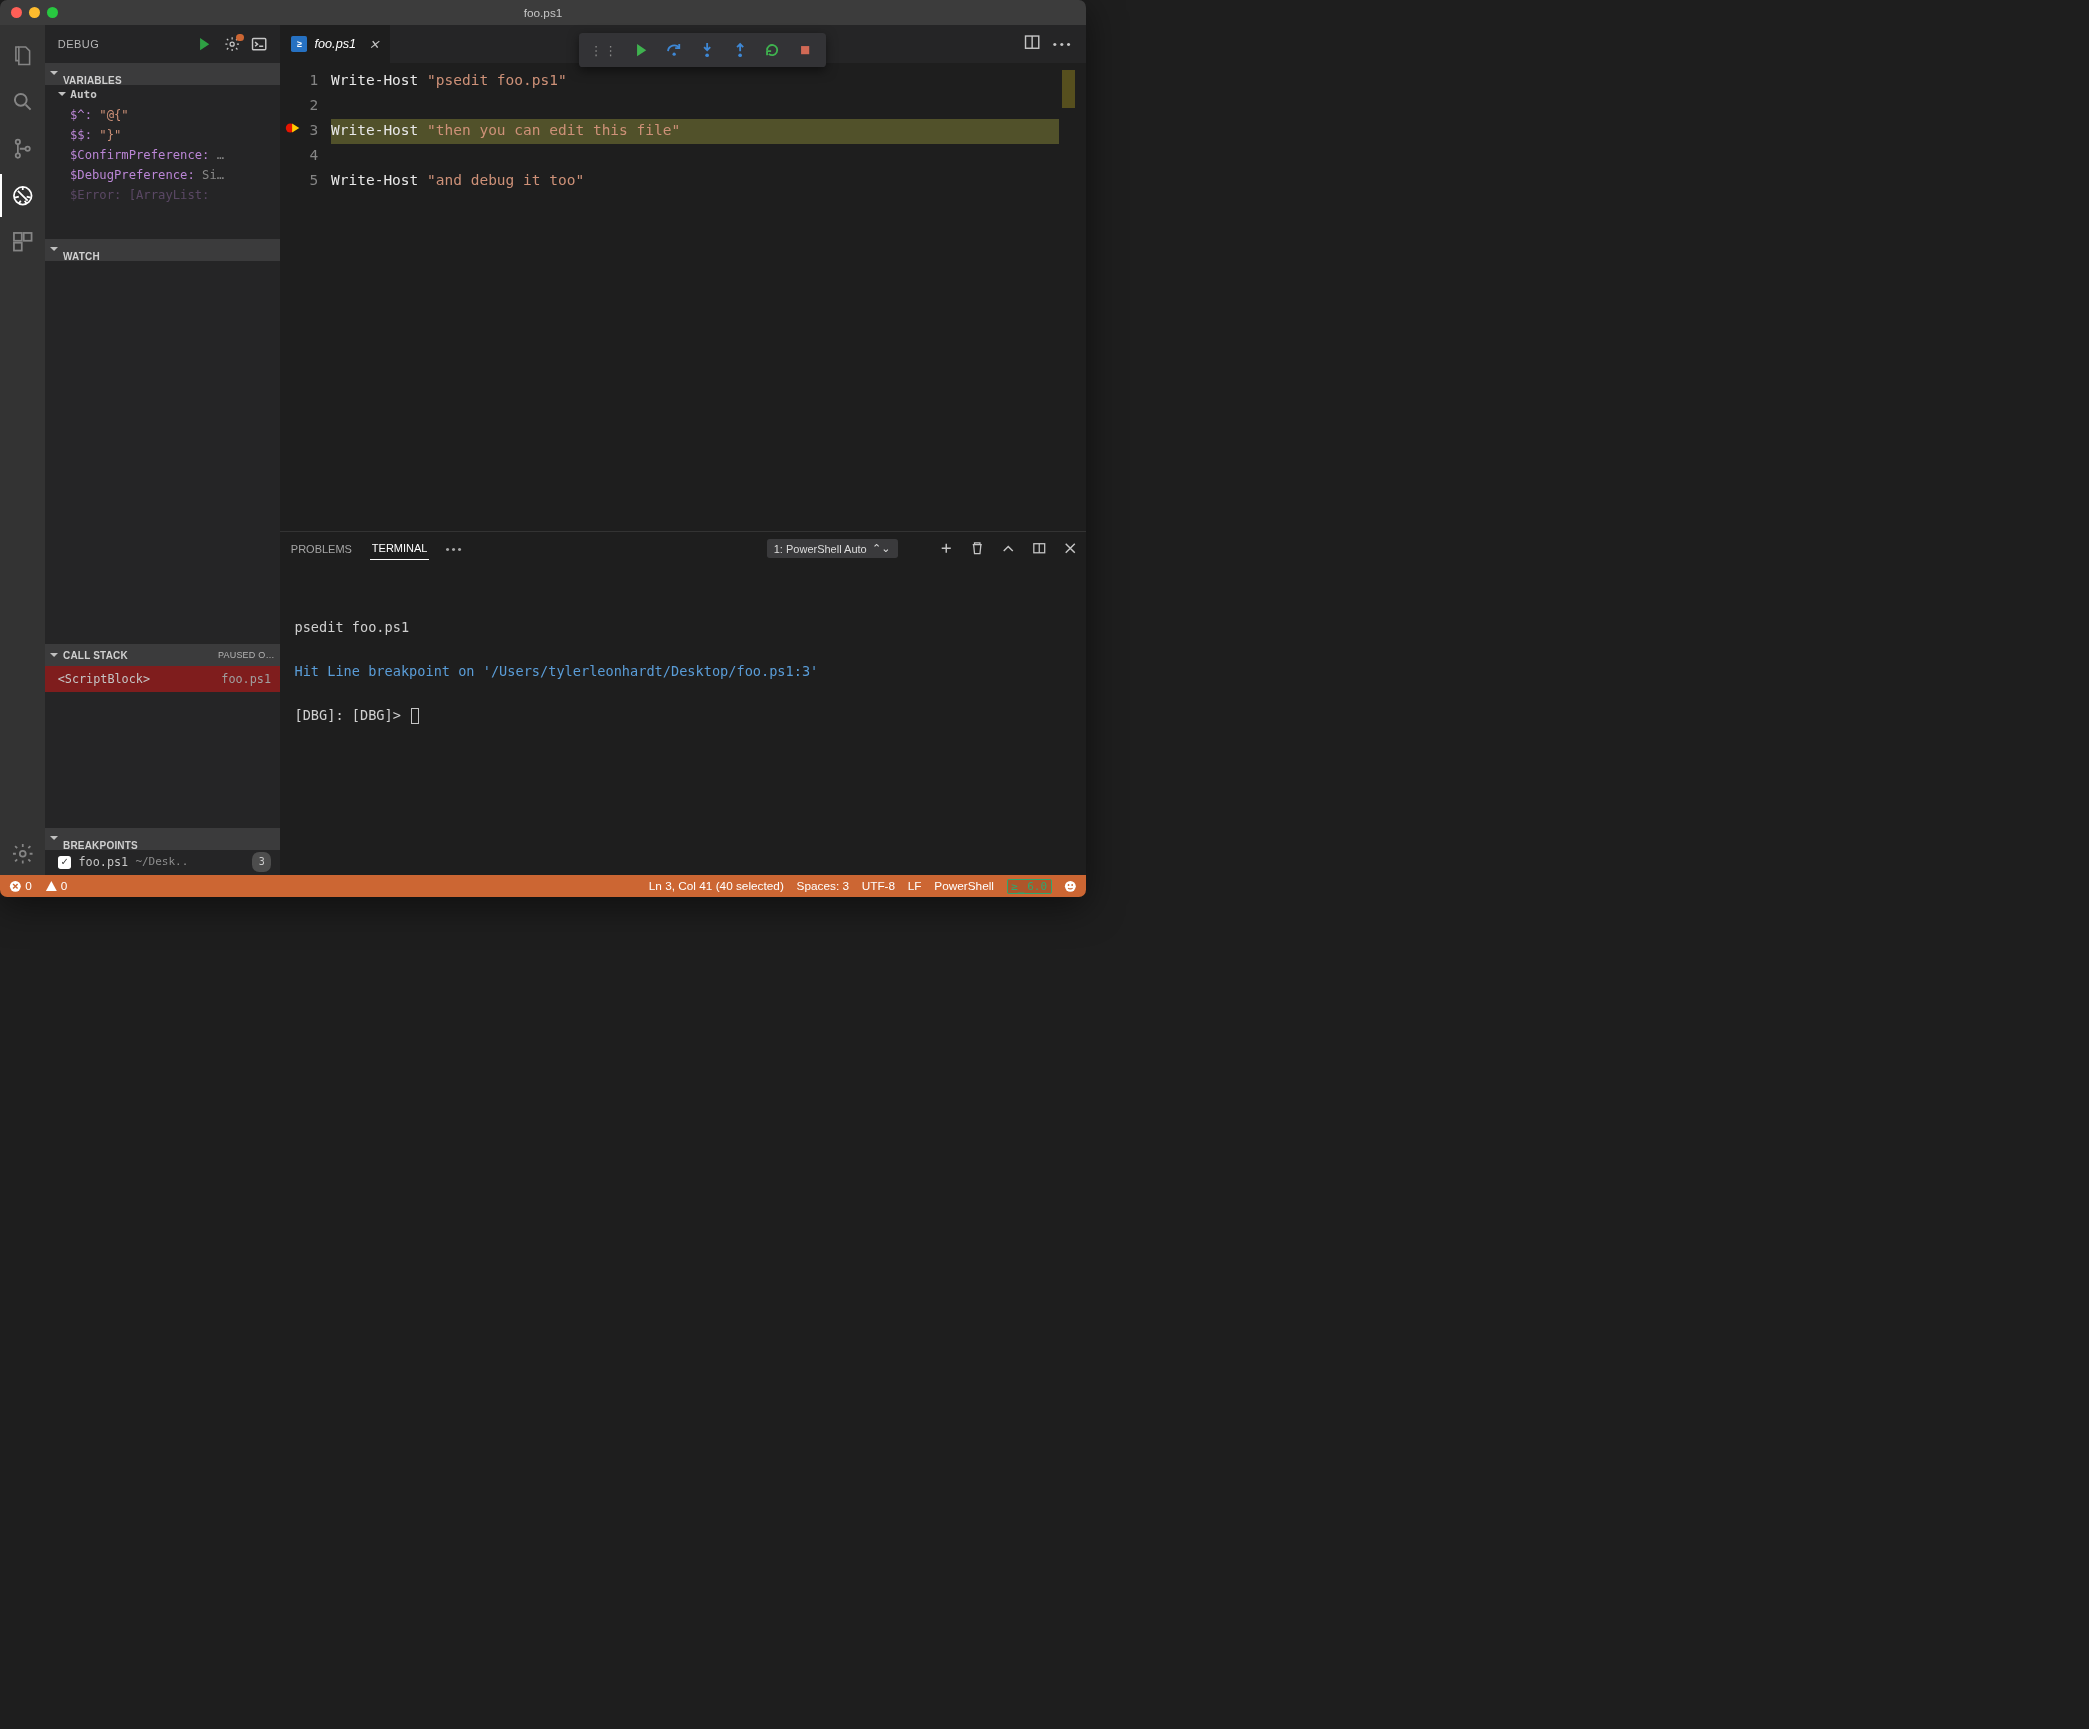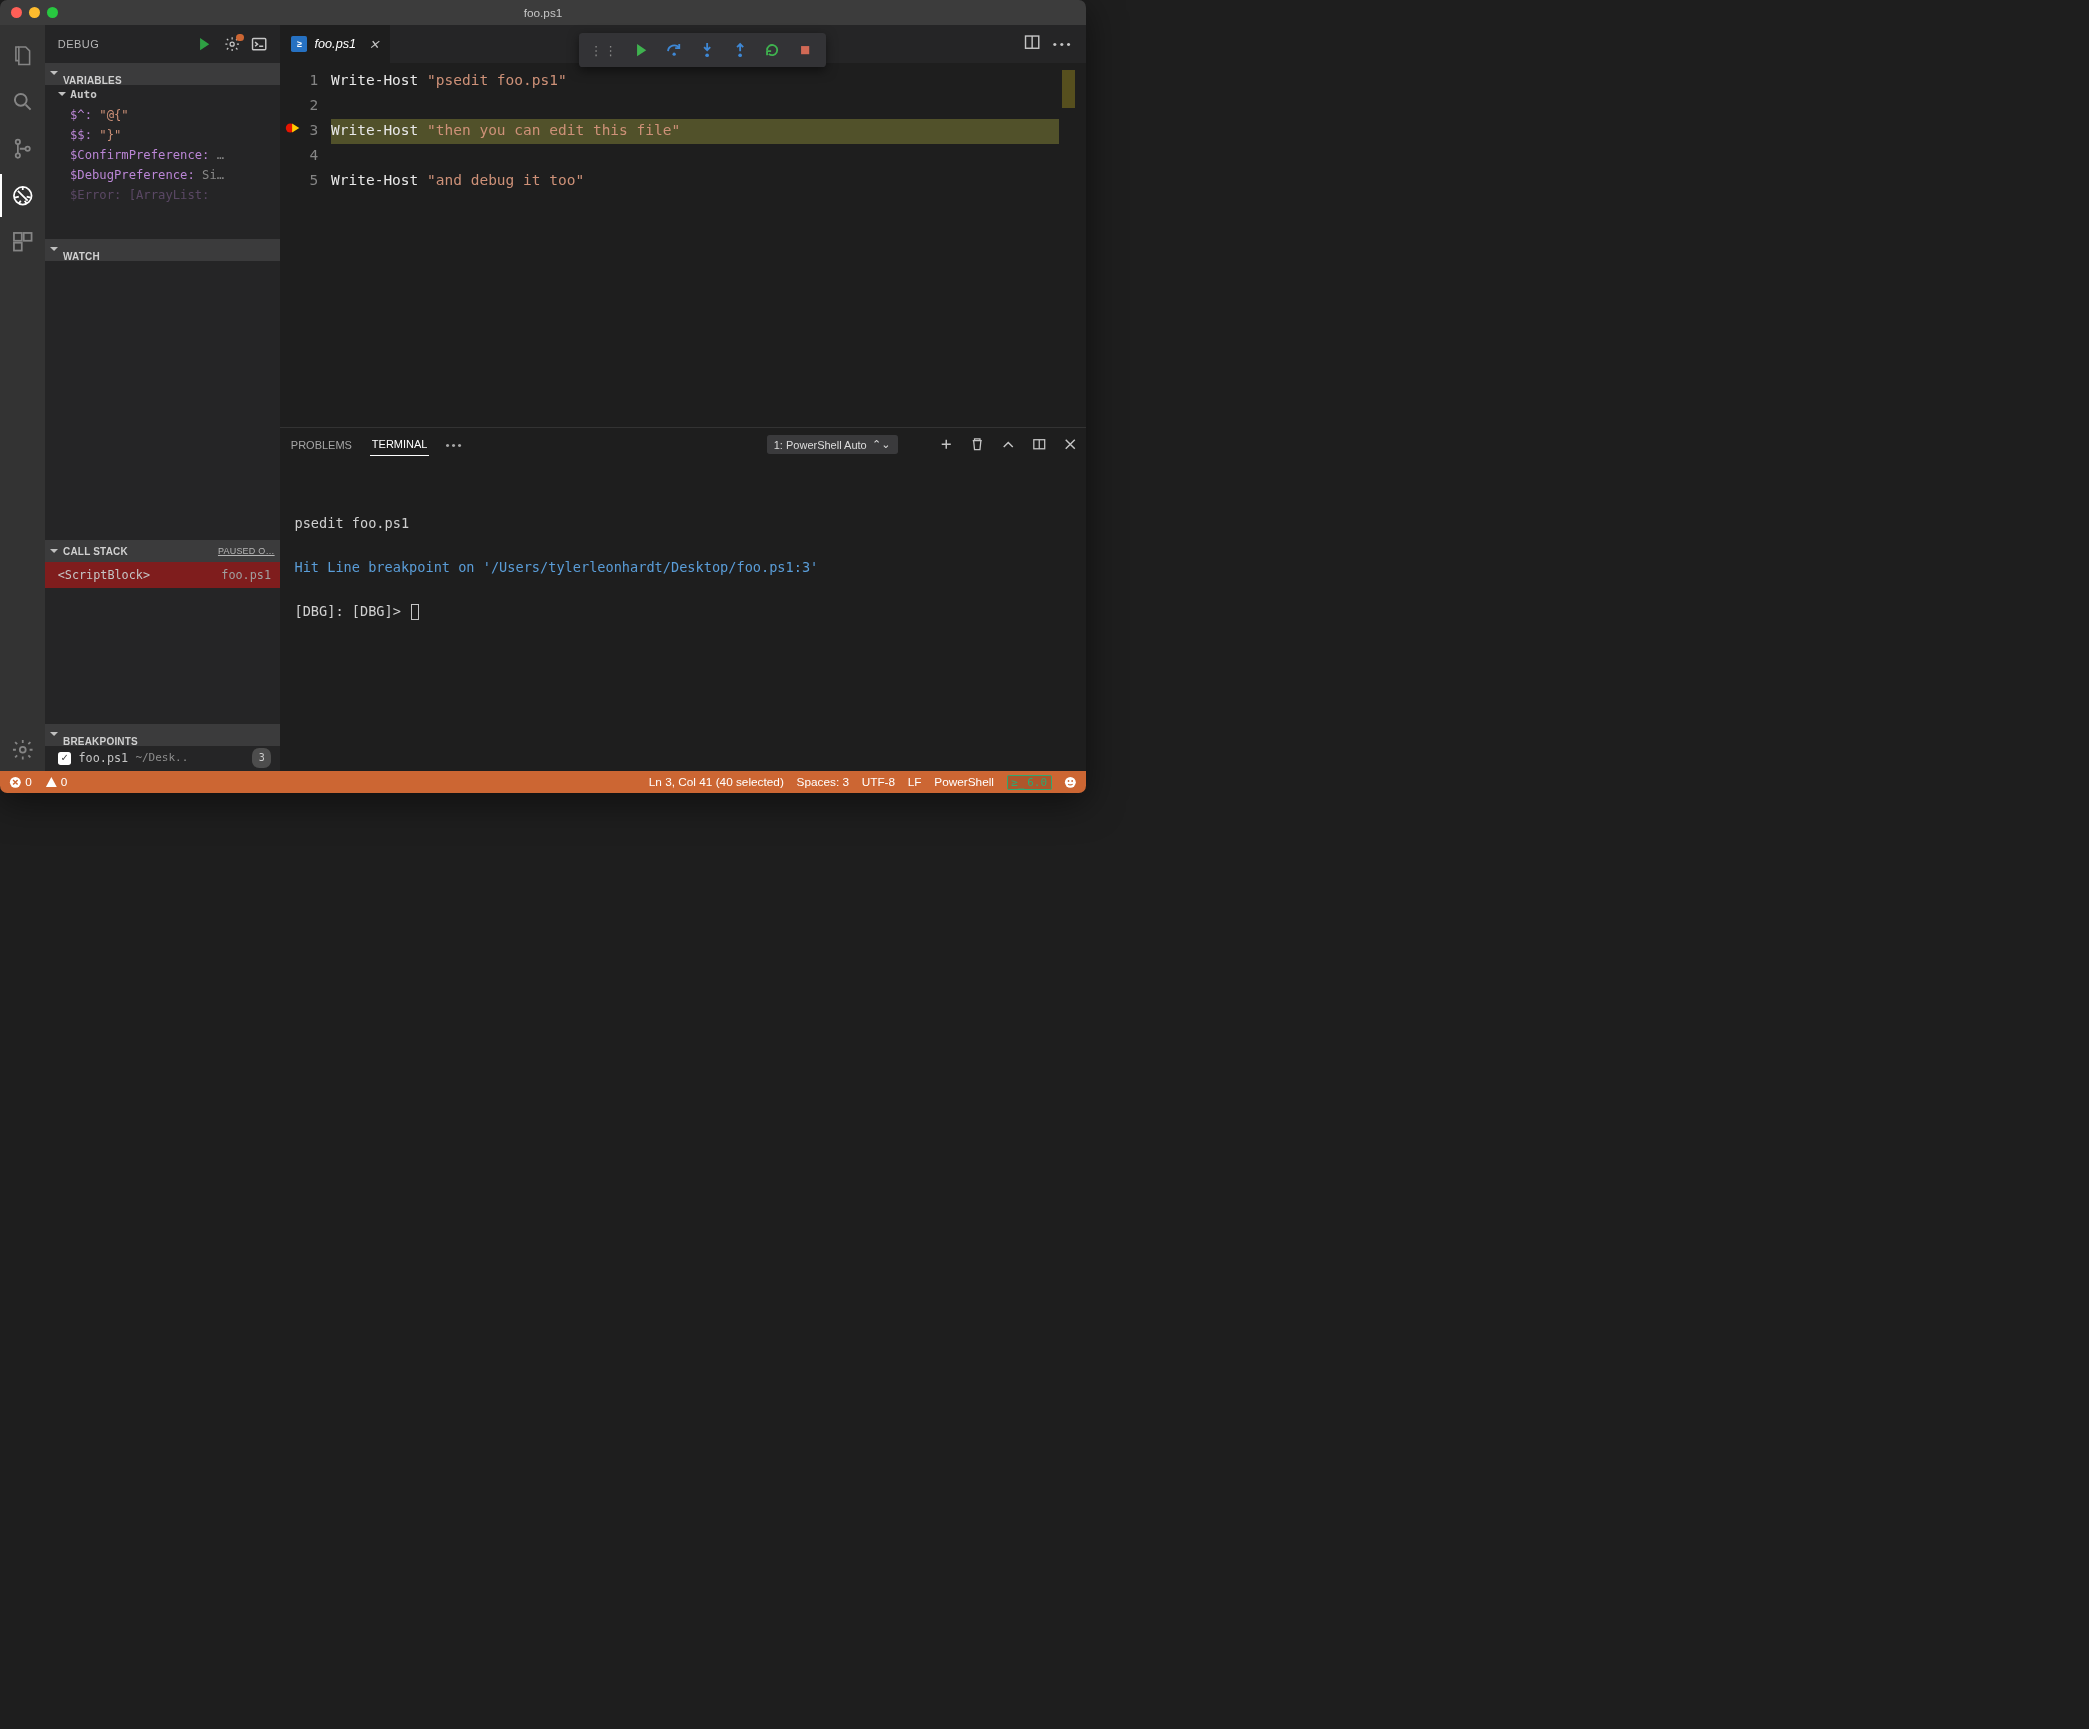--- a/index.html
+++ b/index.html
@@ -33,21 +33,21 @@
   html,body { margin:0; padding:0; height:100%; }
   body {
     font-family: -apple-system, BlinkMacSystemFont, "Segoe UI", Helvetica, Arial, sans-serif;
     background: var(--bg);
     color: var(--text);
     font-size: 11.8px;
     overflow: hidden;
   }
   .window {
     width: 1086px;
-    height: 793px;
+    height: 897px;
     background: var(--bg);
     display:flex;
     flex-direction:column;
     border-radius: 7.2px;
     overflow:hidden;
     box-shadow: 0 9px 36px rgba(0,0,0,.5);
     position:relative;
   }
   
   .titlebar {
@@ -111,21 +111,21 @@
   .gear-wrap{position:relative;}
   .gear-badge{position:absolute;top:-1.8px;right:-3.6px;width:7.2px;height:7.2px;border-radius:50%;background:#cc6633;}
 
   .section-header{
     height:22px; background:var(--section-header-bg);
     display:flex;align-items:center;padding:0 5.4px;gap:3.6px;
     font-size:10px; font-weight:700; letter-spacing:0.2px; color:#d0d0d0;
     cursor:pointer;
   }
   .section-header .tw{flex:1;margin-top:13px;}
-  .section-header .extra{font-weight:400;color:#b5b5b5;font-size:9px;text-decoration:underline;}
+  .section-header .extra{font-weight:400;color:#b5b5b5;font-size:9px;}
   .twisty{width:9px;display:inline-block;}
   .twisty svg{width:8.1px;height:8.1px;fill:#c0c0c0;}
 
   .section-body{
     font-family: "SF Mono","Menlo",monospace;
     font-size:12.2px;
     line-height:20px;
     color:#c5c5c5;
     overflow:hidden;
   }

